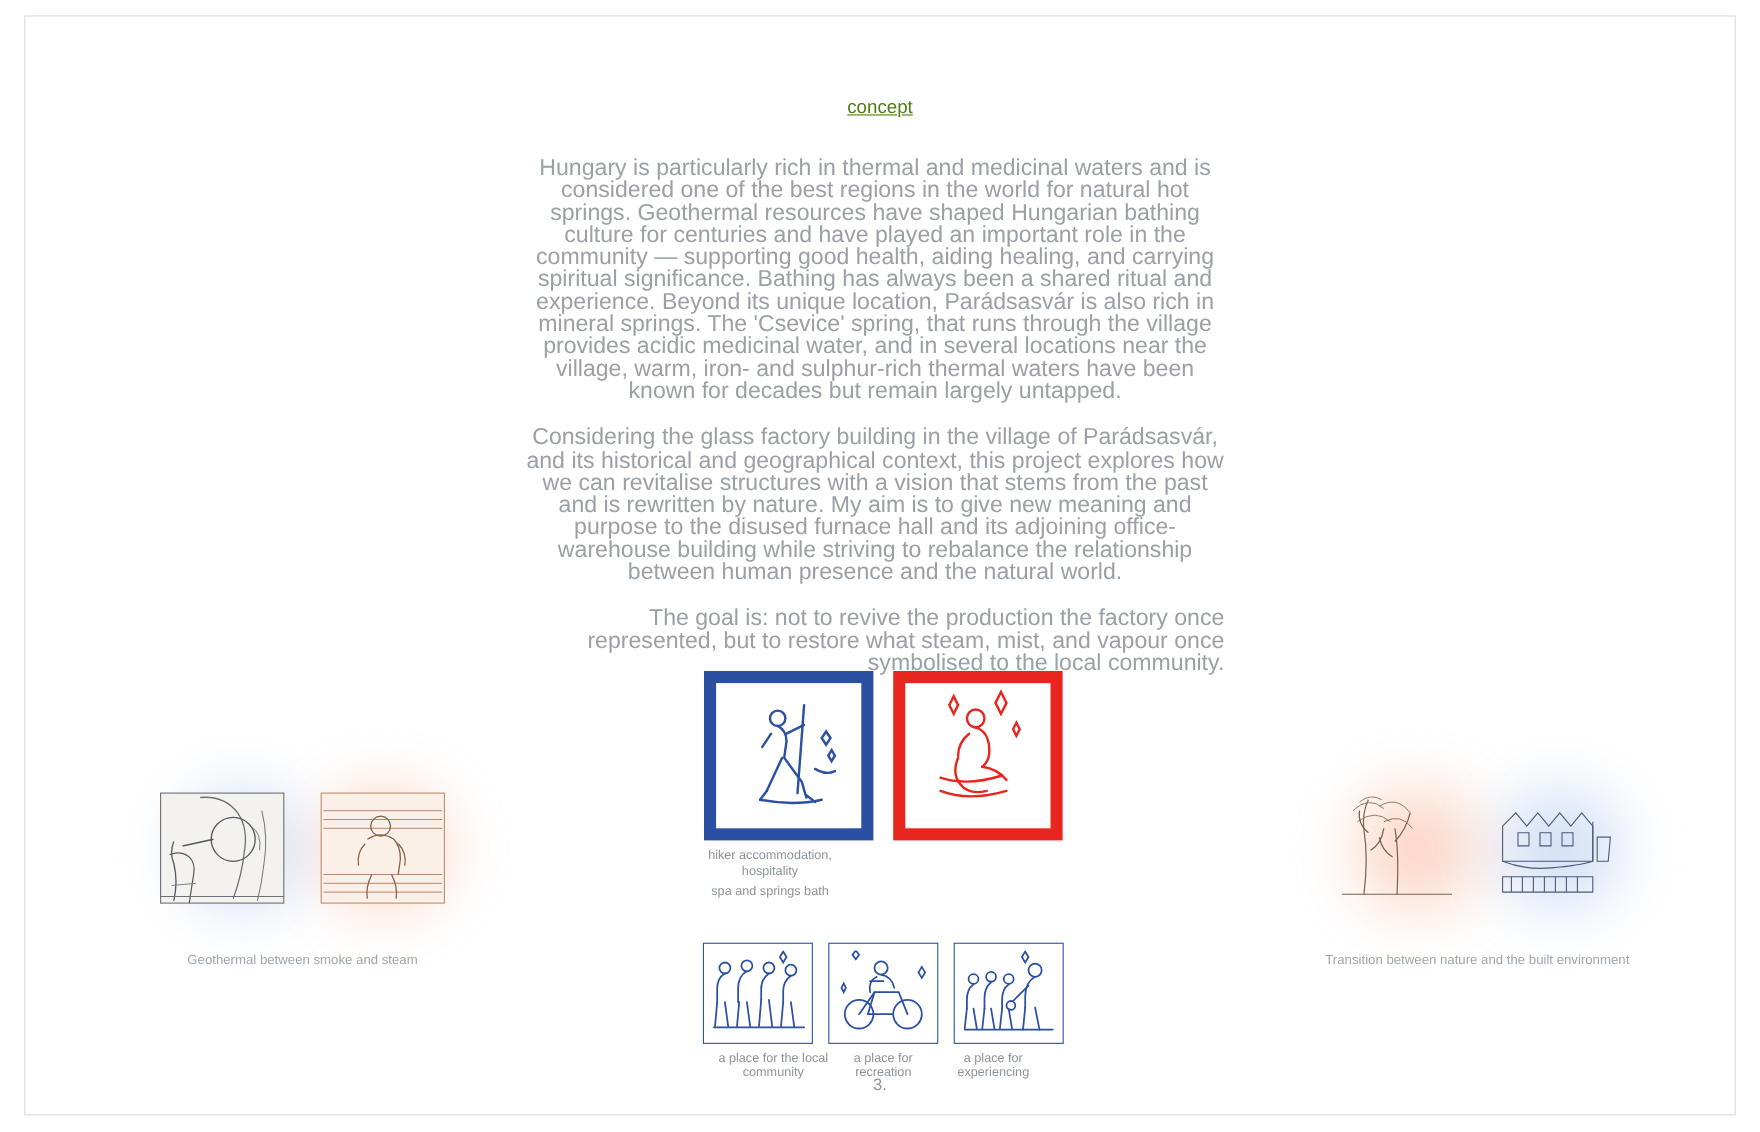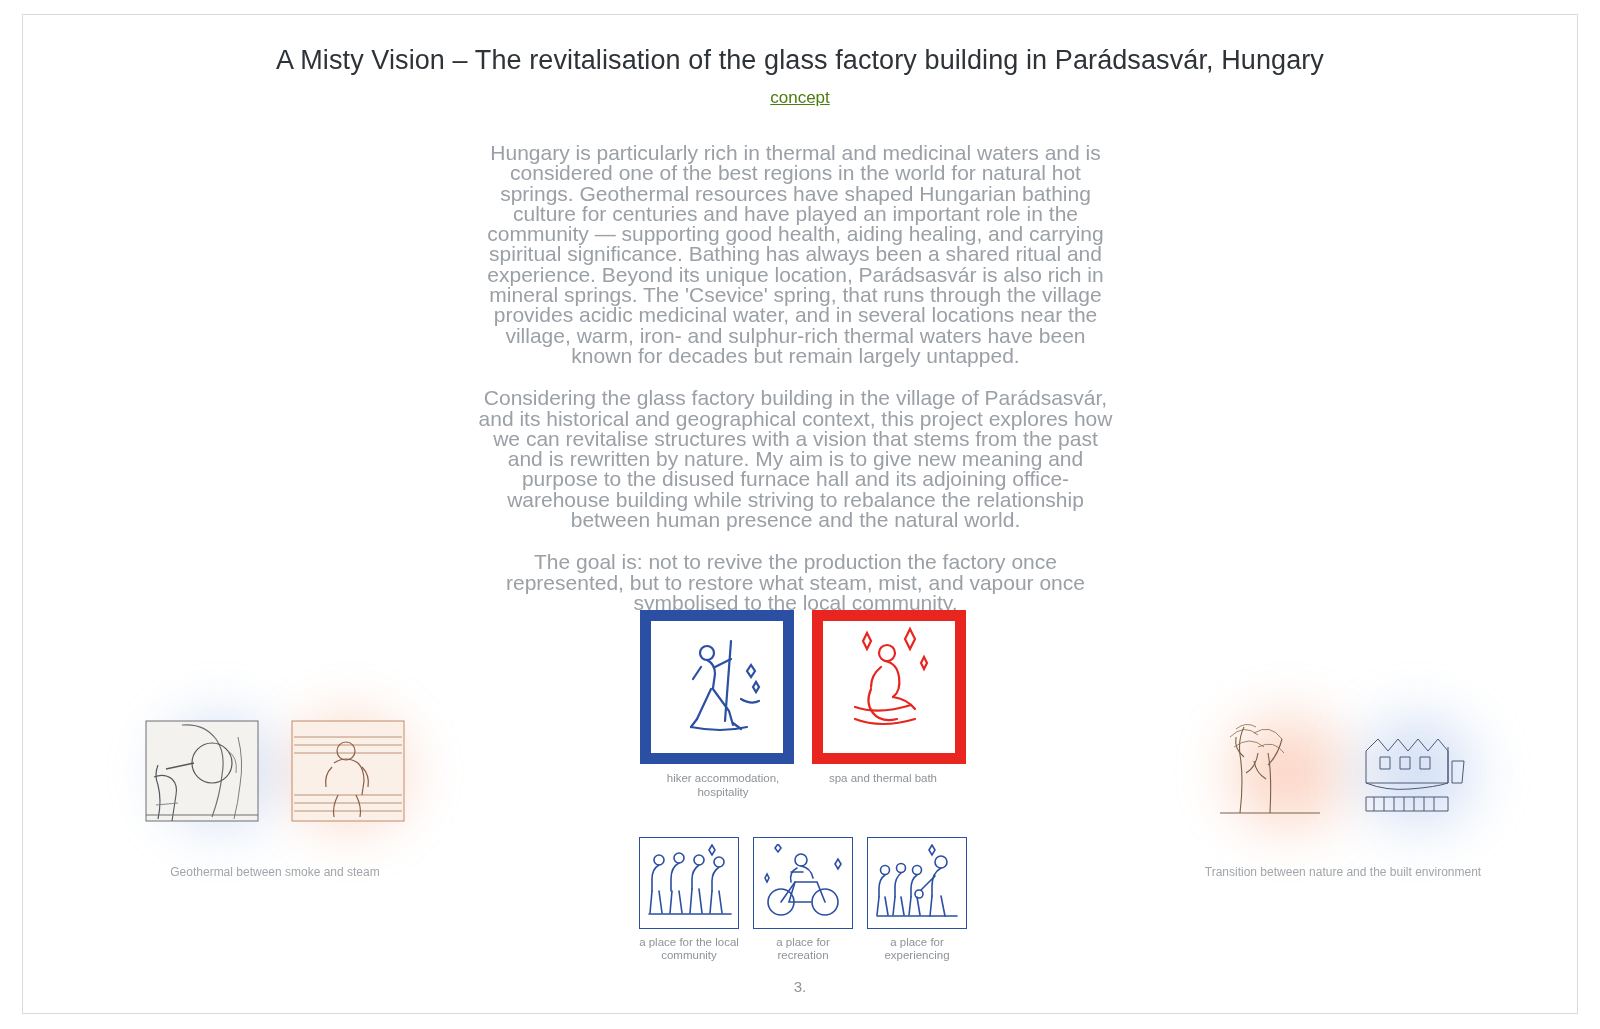--- a/index.html
+++ b/index.html
@@ -51,21 +51,21 @@
     top: 128px;
     width: 635px;
     text-align: center;
     font-size: 21px;
     line-height: 20.3px;
     color: #9aa0a6;
   }
   .body-text p {
     margin: 0 0 22px 0;
   }
-  .body-text p:last-child { margin-bottom: 0; }
+  .body-text p:last-child { margin-bottom: 0; text-align: right; }
 
   
   .center-cluster {
     position: absolute;
     left: 600px;
     top: 595px;
     width: 360px;
   }
   .big-row {
     display: flex;
@@ -82,20 +82,21 @@
   }
   .big-card.blue { border: 11px solid #2b4fa2; }
   .big-card.red  { border: 11px solid #e8251f; }
   .big-inner { width: 128px; height: 128px; }
 
   .big-caption-row {
     display: flex;
     justify-content: center;
     gap: 6px;
     margin-top: 8px;
+    flex-direction: column;
   }
   .big-caption {
     width: 154px;
     text-align: center;
     font-size: 11.5px;
     line-height: 13.5px;
     color: #8d9398;
   }
 
   .small-row {
@@ -109,21 +110,20 @@
     height: 92px;
     box-sizing: border-box;
     border: 1.6px solid #2b4fa2;
     display: flex;
     align-items: center;
     justify-content: center;
   }
   .small-caption-row {
     display: flex;
     justify-content: center;
-    gap: 14px;
     margin-top: 7px;
   }
   .small-caption {
     width: 100px;
     text-align: center;
     font-size: 11.5px;
     line-height: 13px;
     color: #8d9398;
   }
 
@@ -177,21 +177,20 @@
     font-size: 15px;
     color: #8d9398;
   }
   svg { display: block; }
 </style>
 </head>
 <body>
 
 <div class="page">
 
-  <div class="title">A Misty Vision – The revitalisation of the glass factory building in Parádsasvár, Hungary</div>
   <div class="subtitle">concept</div>
 
   <div class="body-text">
     <p>Hungary is particularly rich in thermal and medicinal waters and is considered one of the best regions in the world for natural hot springs. Geothermal resources have shaped Hungarian bathing culture for centuries and have played an important role in the community — supporting good health, aiding healing, and carrying spiritual significance. Bathing has always been a shared ritual and experience. Beyond its unique location, Parádsasvár is also rich in mineral springs. The 'Csevice' spring, that runs through the village provides acidic medicinal water, and in several locations near the village, warm, iron- and sulphur-rich thermal waters have been known for decades but remain largely untapped.</p>
     <p>Considering the glass factory building in the village of Parádsasvár, and its historical and geographical context, this project explores how we can revitalise structures with a vision that stems from the past and is rewritten by nature. My aim is to give new meaning and purpose to the disused furnace hall and its adjoining office-warehouse building while striving to rebalance the relationship between human presence and the natural world.</p>
     <p>The goal is: not to revive the production the factory once represented, but to restore what steam, mist, and vapour once symbolised to the local community.</p>
   </div>
 
   <div class="side left">
     <div class="side-imgs">
@@ -319,21 +318,21 @@
               <path d="M80 16 l5 -10 l5 10 l-5 10 z"></path>
               <path d="M96 40 l3 -6 l3 6 l-3 6 z"></path>
             </g>
           </svg>
         </div>
       </div>
     </div>
 
     <div class="big-caption-row">
       <div class="big-caption">hiker accommodation, hospitality</div>
-      <div class="big-caption">spa and thermal bath</div>
+      <div class="big-caption">spa and springs bath</div>
     </div>
 
     <div class="small-row">
       <div class="small-card">
         <div>
           <svg viewBox="0 0 92 78" width="92" height="78">
             <g stroke="#2b4fa2" stroke-width="1.6" fill="none" stroke-linecap="round">
               <circle cx="16" cy="16" r="5"></circle>
                 <path d="M16 21 q-7 4 -7 14 l0 12"></path>
                 <path d="M9 47 l-2 22"></path>

